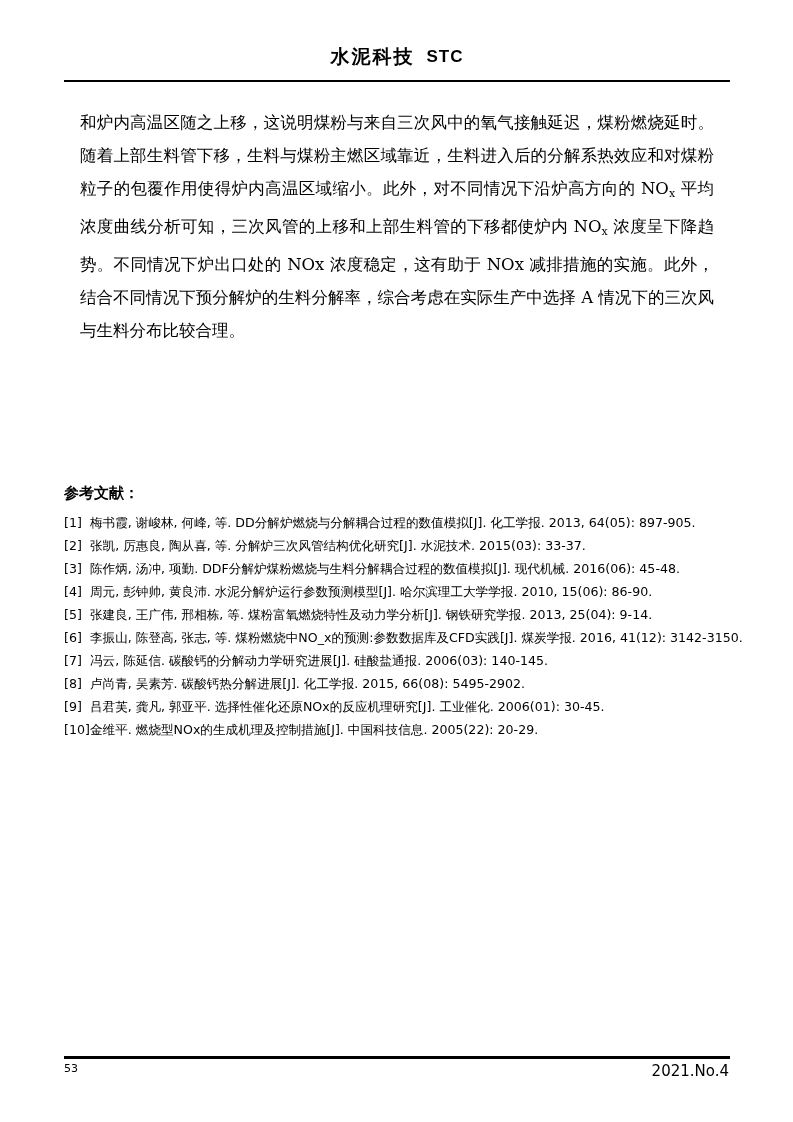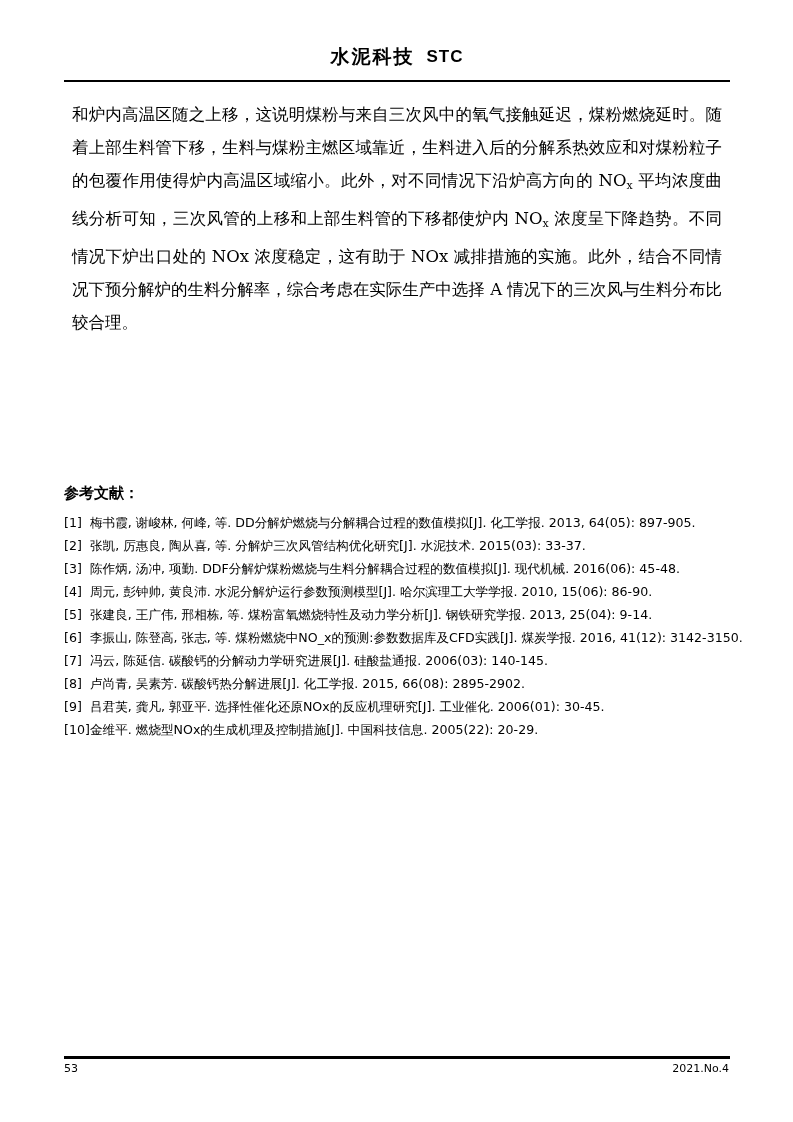--- a/index.html
+++ b/index.html
@@ -62,21 +62,21 @@
     left: 64px;
     top: 90px;
     width: 666px;
     font-size: 16.5px;
     line-height: 33px;
     text-align: justify;
     text-justify: inter-ideograph;
     font-family: "DejaVu Serif", "Liberation Serif", serif;
   }
   .body-text p {
-    margin: 8px;
+    margin: 16px;
     text-indent: 0;
   }
   .sub {
     font-size: 11px;
     vertical-align: -3px;
   }
 
   .source-line {
     position: absolute;
     left: 64px;
@@ -134,21 +134,21 @@
     top: 1062px;
     width: 666px;
     text-align: left;
     font-size: 11px;
     font-family: "DejaVu Sans", "Liberation Sans", sans-serif;
   }
   .footer-issue {
     position: absolute;
     top: 1062px;
     right: 64px;
-    font-size: 11px;
+    font-size: 15px;
     font-family: "DejaVu Sans", "Liberation Sans", sans-serif;
   }
 </style>
 </head>
 <body>
 
 <div class="page">
 
   <div class="header">
     <span class="header-title">水泥科技</span><span class="header-sub">STC</span>
@@ -187,21 +187,21 @@
     <div class="ref-item">
       <span class="ref-num">[6]</span>
       <span class="ref-text">李振山, 陈登高, 张志, 等. 煤粉燃烧中NO_x的预测:参数数据库及CFD实践[J]. 煤炭学报. 2016, 41(12): 3142-3150.</span>
     </div>
     <div class="ref-item">
       <span class="ref-num">[7]</span>
       <span class="ref-text">冯云, 陈延信. 碳酸钙的分解动力学研究进展[J]. 硅酸盐通报. 2006(03): 140-145.</span>
     </div>
     <div class="ref-item">
       <span class="ref-num">[8]</span>
-      <span class="ref-text">卢尚青, 吴素芳. 碳酸钙热分解进展[J]. 化工学报. 2015, 66(08): 2895-2902.</span>
+      <span class="ref-text">卢尚青, 吴素芳. 碳酸钙热分解进展[J]. 化工学报. 2015, 66(08): 5495-2902.</span>
     </div>
     <div class="ref-item">
       <span class="ref-num">[9]</span>
       <span class="ref-text">吕君芙, 龚凡, 郭亚平. 选择性催化还原NOx的反应机理研究[J]. 工业催化. 2006(01): 30-45.</span>
     </div>
     <div class="ref-item">
       <span class="ref-num">[10]</span>
       <span class="ref-text">金维平. 燃烧型NOx的生成机理及控制措施[J]. 中国科技信息. 2005(22): 20-29.</span>
     </div>
   </div>

